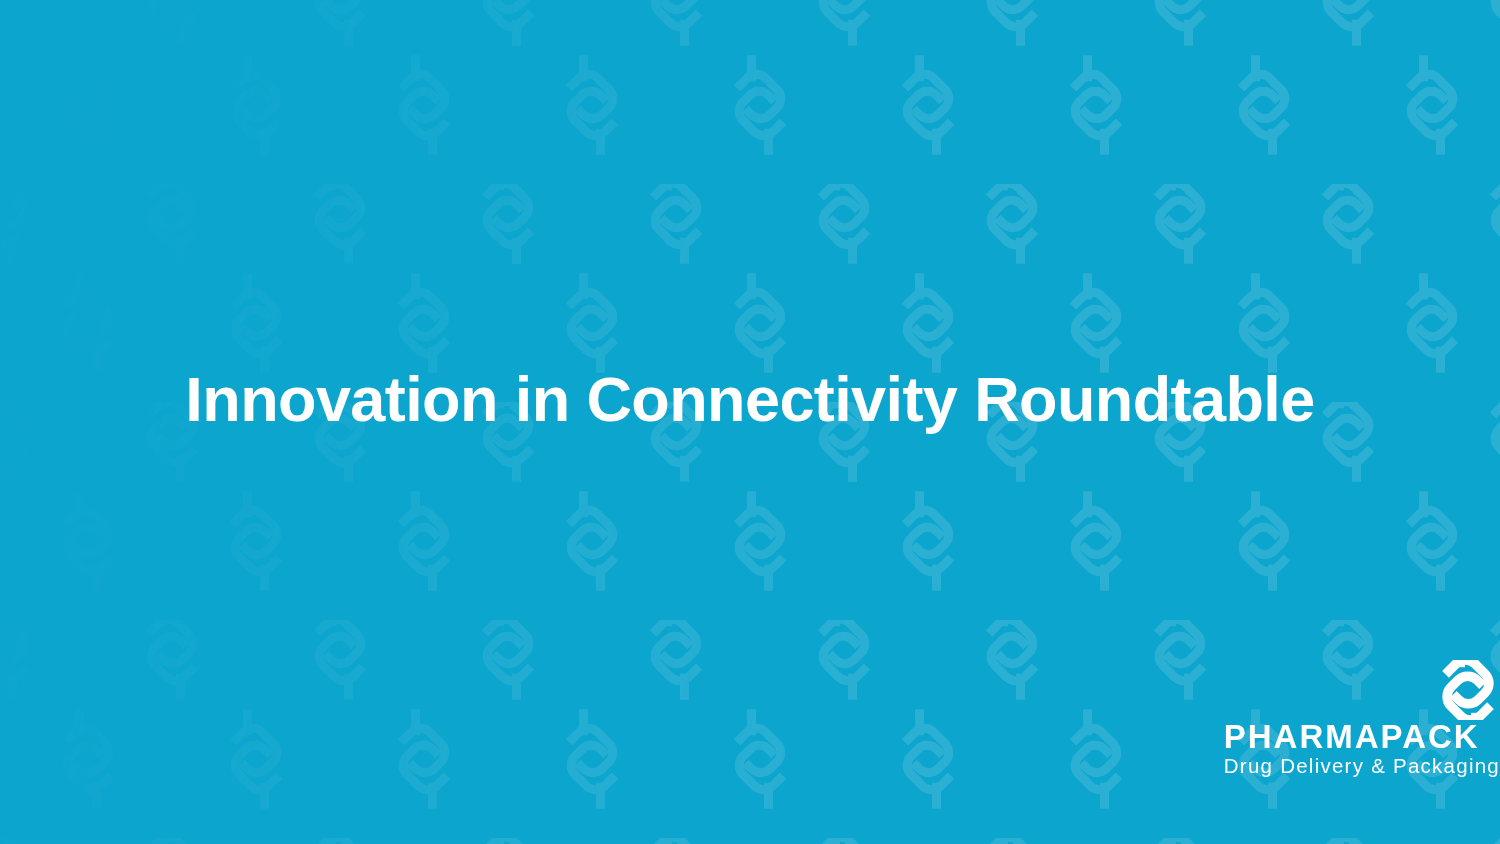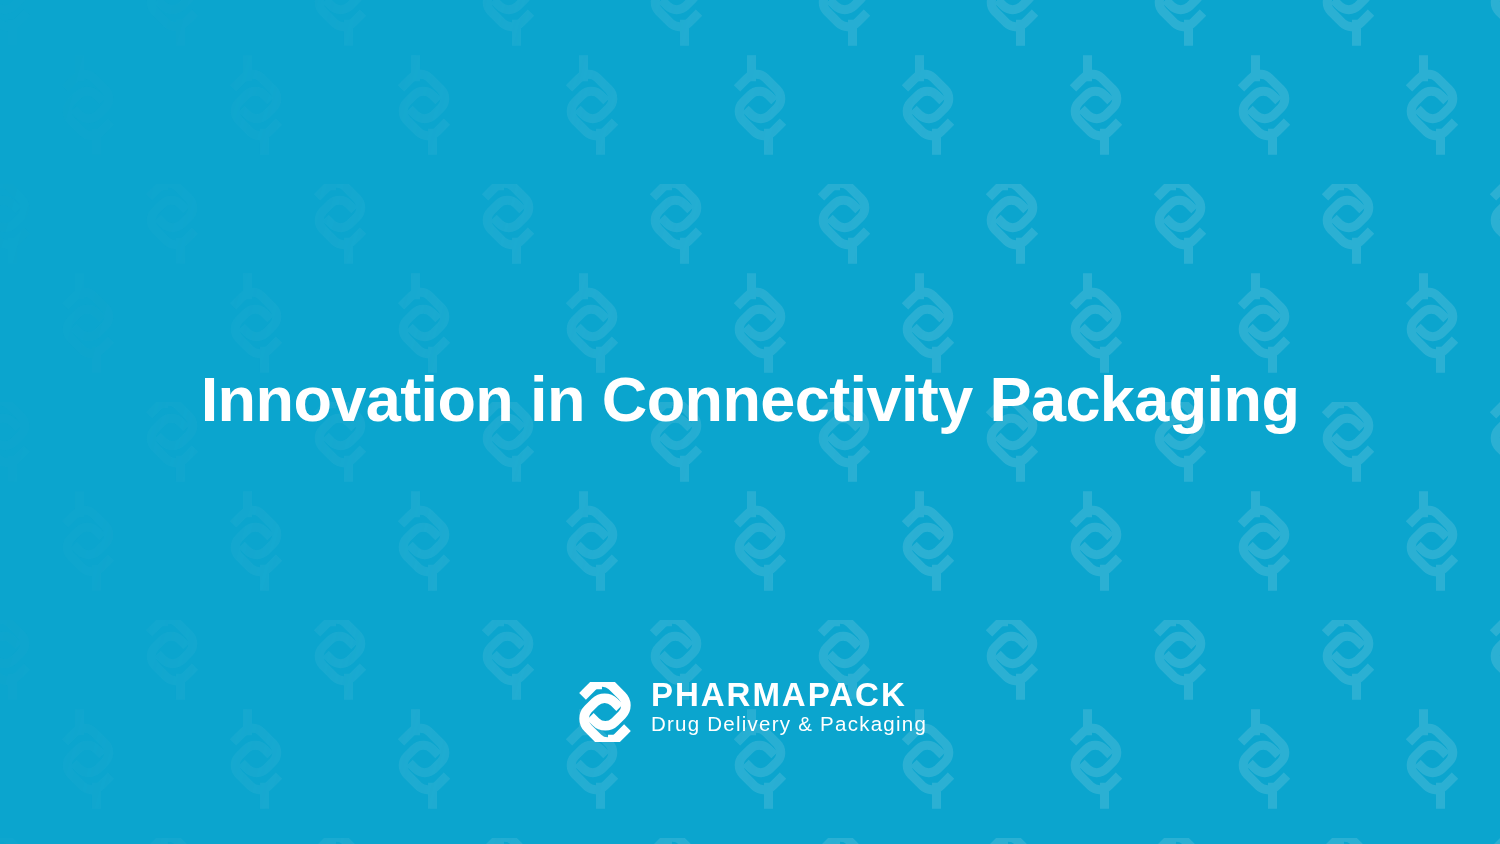--- a/index.html
+++ b/index.html
@@ -69,24 +69,25 @@
     line-height: 1.18;
     letter-spacing: -0.6px;
     white-space: nowrap;
   }
 
   
   #logo-lockup {
     position: absolute;
     left: 0;
     right: 0;
-    top: 678px;
+    top: 656px;
     display: flex;
-    align-items: flex-start;
+    align-items: flex-end;
     justify-content: center;
+    flex-direction: column;
   }
   #logo-mark {
     width: 64px;
     height: 60px;
     flex: 0 0 auto;
     margin-top: 4px;
   }
   #logo-mark svg { display: block; width: 64px; height: 60px; }
 
   #logo-text {
@@ -142,21 +143,21 @@
             <use href="#pp-glyph" x="0" y="0"></use>
             <use href="#pp-glyph" x="84" y="109"></use>
           </g>
         </pattern>
       </defs>
       <rect x="0" y="0" width="1500" height="844" fill="url(#pp-pattern)"></rect>
     </svg>
   </div>
 
   <div id="title-block">
-    <h1 id="slide-title">Innovation in Connectivity Packaging</h1>
+    <h1 id="slide-title">Innovation in Connectivity Roundtable</h1>
   </div>
 
   <div id="logo-lockup">
 
     <span id="logo-mark">
       <svg viewBox="0 0 64 60" xmlns="http://www.w3.org/2000/svg" aria-hidden="true">
         <g transform="rotate(-45 32 30)" stroke="#ffffff" fill="none" stroke-width="9.5" stroke-linecap="square">
 
           <path d="M32 3 h10 a13.5 13.5 0 0 1 13.5 13.5 v14 a13.5 13.5 0 0 1 -13.5 13.5 h-10
                    a13.5 13.5 0 0 1 -13.5 -13.5 v-3"></path>

